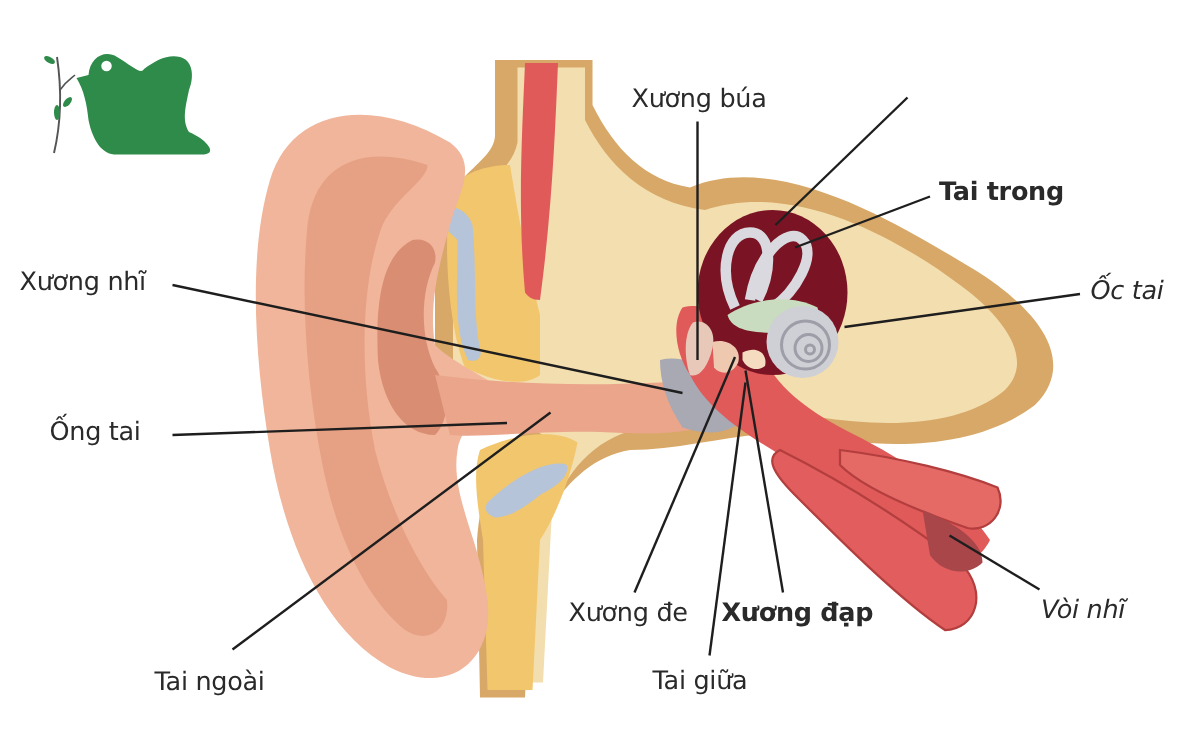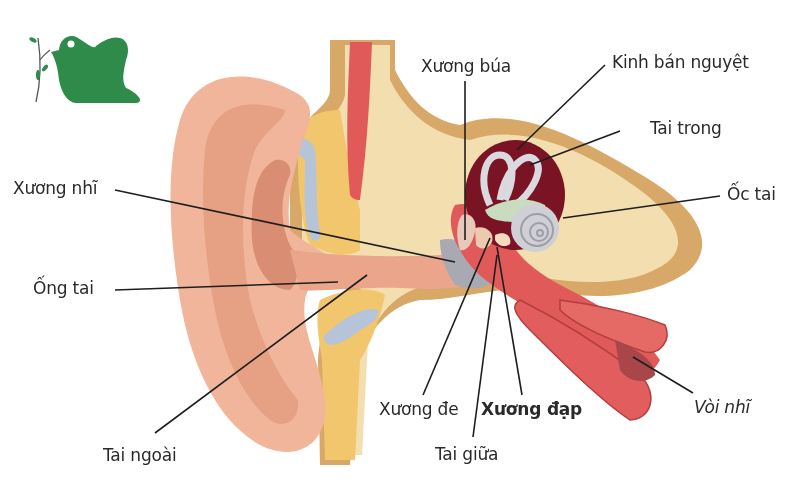--- a/index.html
+++ b/index.html
@@ -87,23 +87,22 @@
     <path d="M 14 30 C 18 24 22 22 24 20" stroke="#555" stroke-width="1.1" fill="none"></path>
     <ellipse cx="7" cy="10" rx="4" ry="2" fill="#2e8b4a" transform="rotate(30 7 10)"></ellipse>
     <ellipse cx="12" cy="45" rx="2" ry="5" fill="#2e8b4a"></ellipse>
     <ellipse cx="19" cy="38" rx="2" ry="4" fill="#2e8b4a" transform="rotate(40 19 38)"></ellipse>
     <path d="M 25 22 L 33 20 C 34 8 44 3 52 8 C 62 14 68 20 70 16 C 78 10 86 6 94 8 C 102 10 104 20 100 30 C 98 40 95 50 100 58 C 110 62 120 72 110 73 L 50 73 C 40 72 35 60 33 50 C 32 40 30 30 25 22 Z" fill="#2e8b4a"></path>
     <circle cx="45" cy="14" r="3.5" fill="#ffffff"></circle>
   </svg>
 
   
   <div class="label" style="left:421px; top:58px;">Xương búa</div>
-  <div class="label" style="left:612px; top:54px;">Kinh bán nguyệt</div>
-  <div class="label" style="left:650px; top:120px;">Tai trong</div>
+  <div class="label" style="left:626px; top:120px;font-weight:bold;">Tai trong</div>
   <div class="label" style="left:13px; top:180px;">Xương nhĩ</div>
-  <div class="label" style="left:727px; top:186px;">Ốc tai</div>
+  <div class="label" style="left:727px; top:186px;font-style:italic;">Ốc tai</div>
   <div class="label" style="left:33px; top:280px;">Ống tai</div>
   <div class="label" style="left:694px; top:399px;font-style:italic;">Vòi nhĩ</div>
   <div class="label" style="left:379px; top:401px;">Xương đe</div>
   <div class="label" style="left:481px; top:401px;font-weight:bold;">Xương đạp</div>
   <div class="label" style="left:103px; top:447px;">Tai ngoài</div>
   <div class="label" style="left:435px; top:446px;">Tai giữa</div>
 </div>
 
 </body></html>

